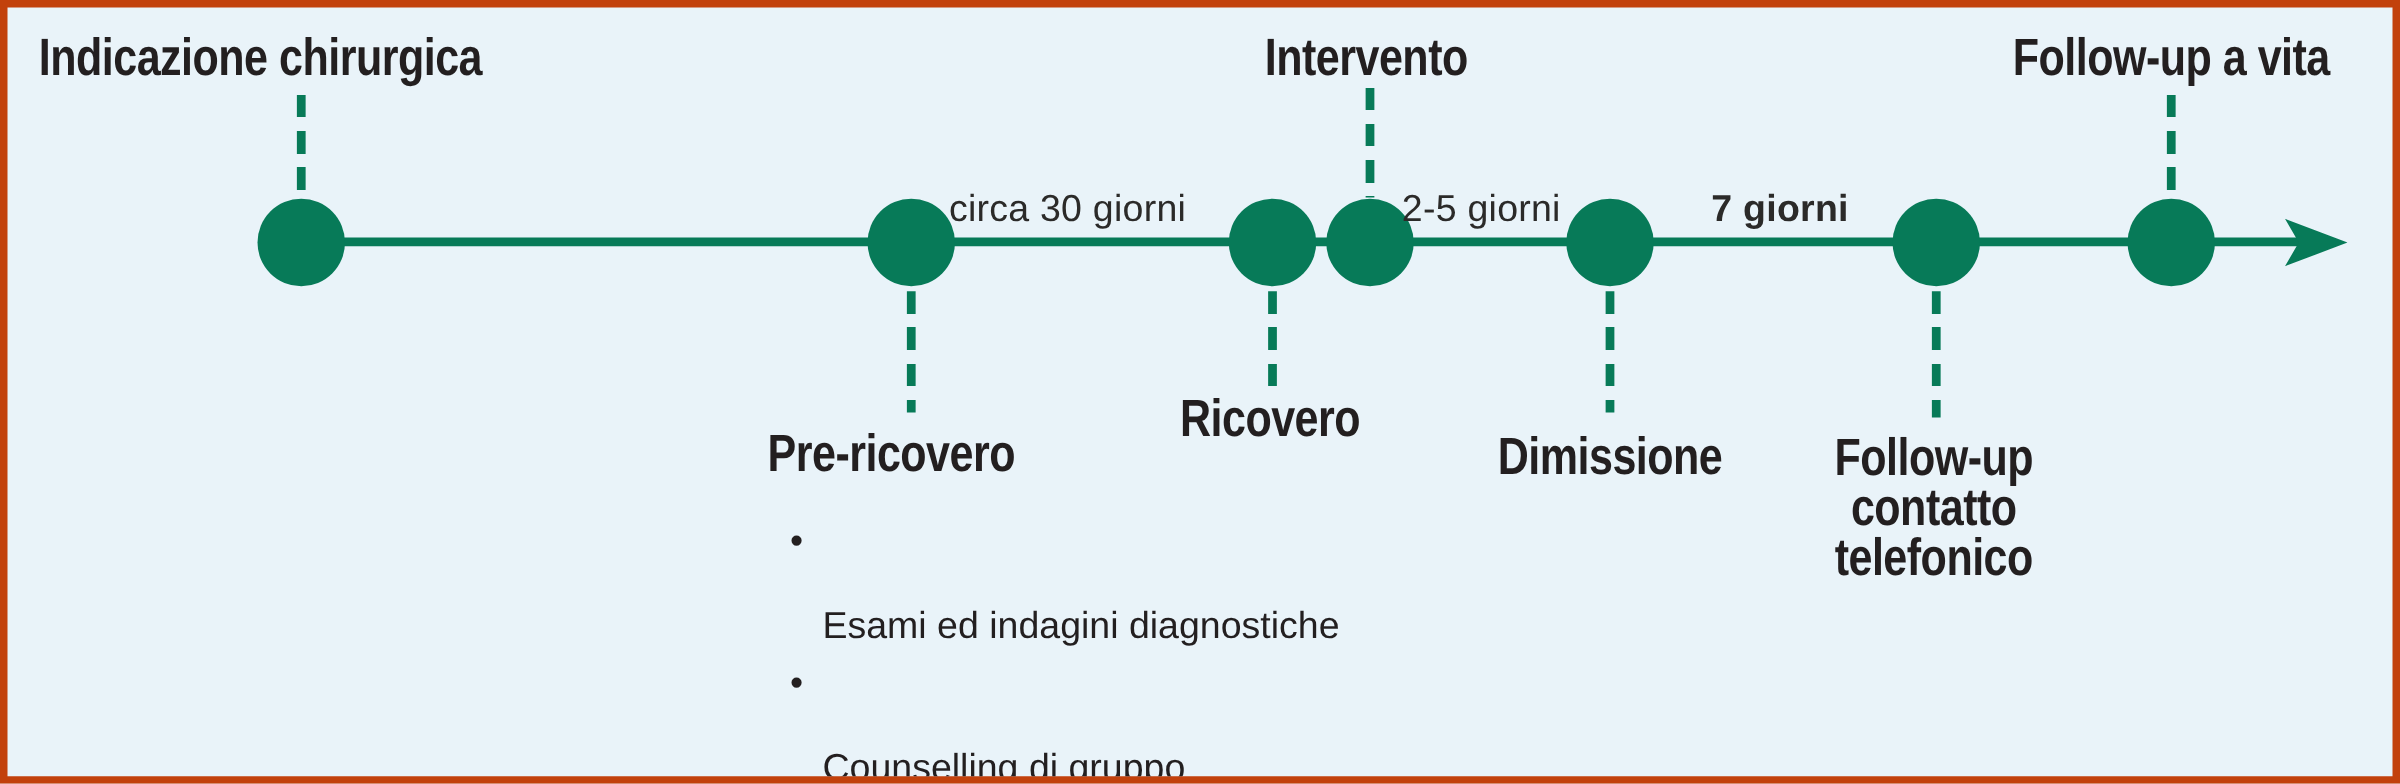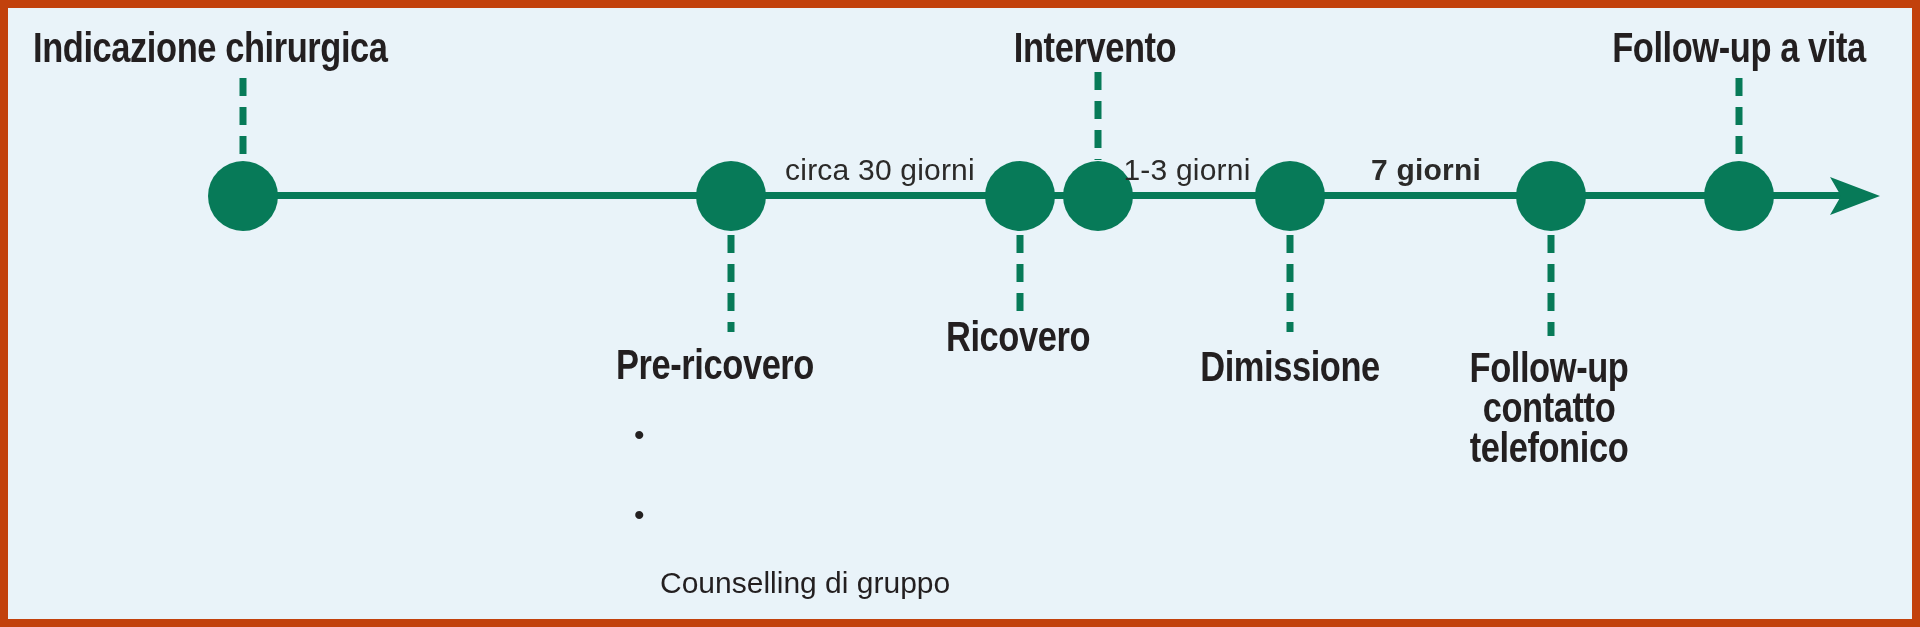--- a/index.html
+++ b/index.html
@@ -2,21 +2,21 @@
 <html><head>
 <meta charset="utf-8">
 <style>
   html, body { margin: 0; padding: 0; background: #fff; }
 
   .frame {
     position: relative;
     width: 1920px;
     height: 627px;
     box-sizing: border-box;
-    border: 8px solid #c2410c;
+    border: 6px solid #c2410c;
     background: #e9f3f9;
     font-family: "Liberation Sans", sans-serif;
     overflow: hidden;
   }
 
   .canvas { position: absolute; inset: 0; }
 
   
   .axis {
     position: absolute;
@@ -135,27 +135,28 @@
 
     <div class="stage-label left-anchored" style="left:25px; top:40px;">Indicazione chirurgica</div>
     <div class="stage-label" style="left:1087px; top:40px;">Intervento</div>
     <div class="stage-label" style="left:1731px; top:40px;">Follow-up a vita</div>
 
     <div class="stage-label" style="left:707px; top:357px;">Pre-ricovero</div>
     <div class="stage-label" style="left:1010px; top:329px;">Ricovero</div>
     <div class="stage-label" style="left:1282px; top:359px;">Dimissione</div>
     <div class="stage-label multiline" style="left:1541px; top:340px;">Follow-up contatto telefonico</div>
 
-    <div class="interval-label" style="left:872px; top:162px;">circa 30 giorni</div>
-    <div class="interval-label" style="left:1179px; top:162px;">1-3 giorni</div>
+    <div class="interval-label" style="left:848px; top:162px;">circa 30 giorni</div>
+    <div class="interval-label" style="left:1179px; top:162px;">2-5 giorni</div>
     <div class="interval-label" style="left:1418px; top:162px;font-weight:bold;">7 giorni</div>
 
     <ul class="details-list">
       <li>
         <span class="bullet-glyph">•</span>
+        <span>Esami ed indagini diagnostiche</span>
       </li>
       <li>
         <span class="bullet-glyph">•</span>
         <span>Counselling di gruppo</span>
       </li>
 
     </ul>
 
   </div>
 </div>

